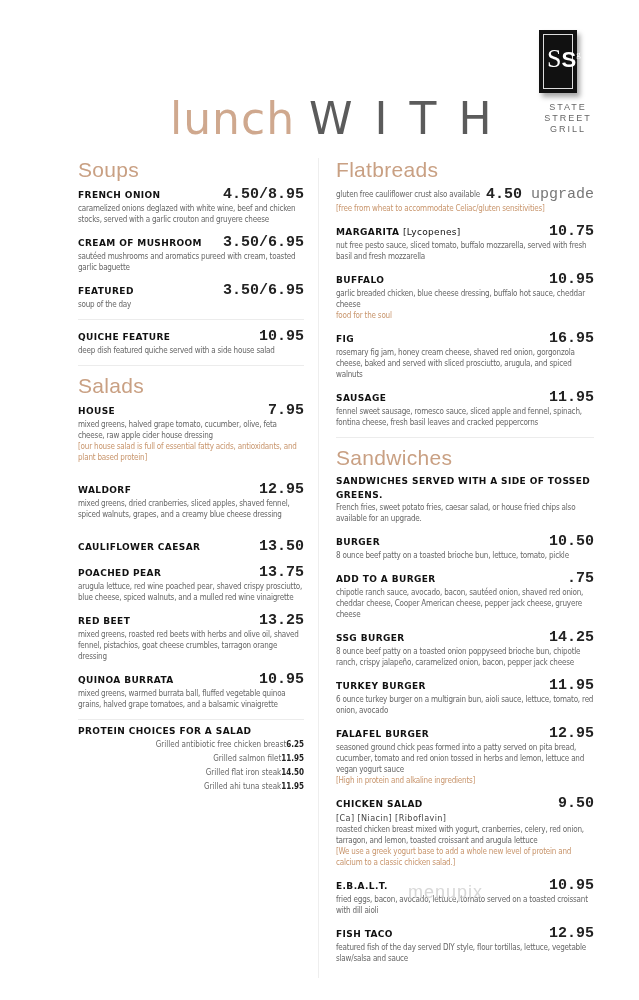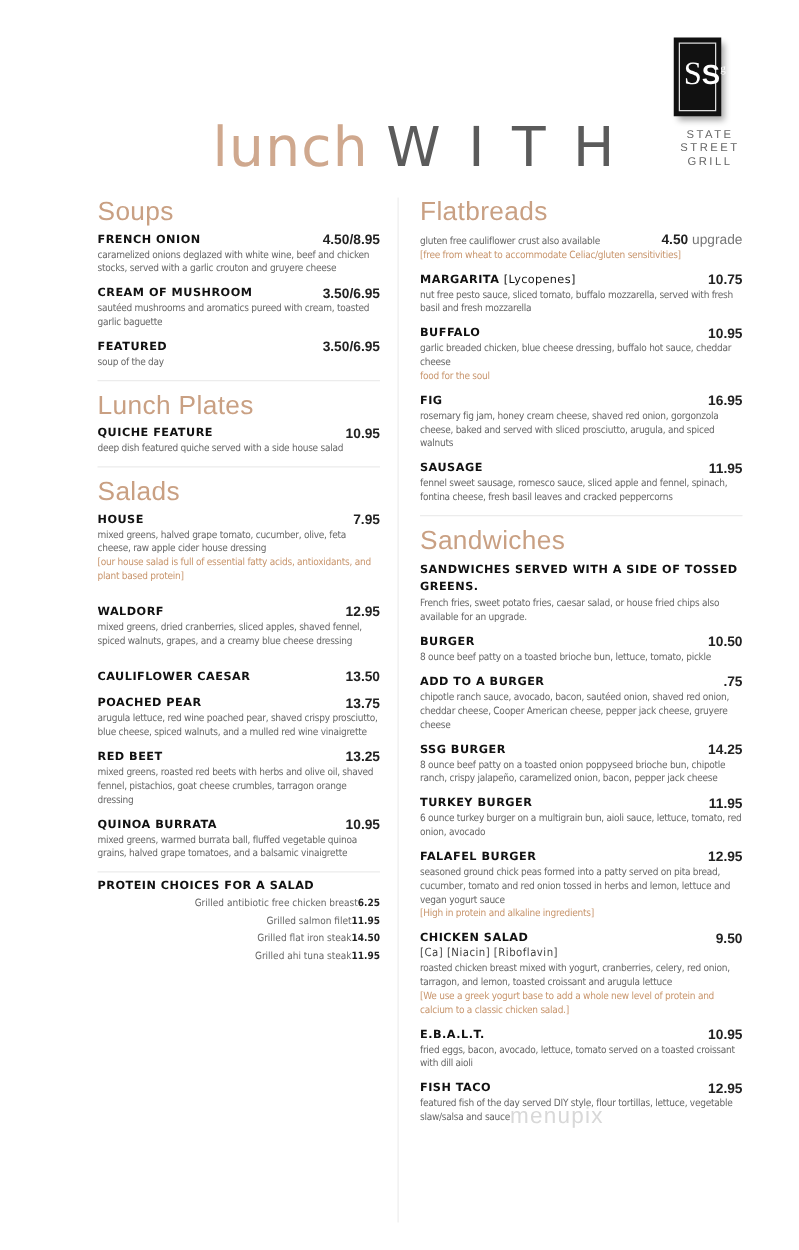--- a/index.html
+++ b/index.html
@@ -16,21 +16,21 @@
   .col { position:absolute; top:158px; }
   .left { left:78px; width:226px; }
   .right { left:336px; width:258px; }
   .vdiv { position:absolute; left:318px; top:158px; width:1px; height:820px; background:#eee; }
   .sec { font-family:"Liberation Sans",sans-serif; font-size:21px; color:#c9a083; margin:0 0 4px 0; font-weight:normal; letter-spacing:.3px; }
   .hr { height:1px; background:#ececec; margin:8px 0 8px 0; }
   .item { margin-bottom:9px; }
   .row { display:flex; justify-content:space-between; align-items:center; }
   .name { font-family:"DejaVu Sans",sans-serif; font-weight:bold; font-size:9px; letter-spacing:.4px; color:#111; }
   .name .tag { font-weight:normal; letter-spacing:.3px; }
-  .price { font-size:11px; color:#222; font-family:Liberation Sans, sans-serif; font-weight:bold; }
+  .price { font-size:15px; color:#222; font-family:Liberation Mono, monospace; font-weight:bold; }
   .price .up { font-weight:normal; color:#777; }
   .desc { font-size:8px; line-height:11px; color:#666; font-family:"DejaVu Sans Condensed","DejaVu Sans",sans-serif; letter-spacing:-.2px; }
   .note { font-size:8px; line-height:11px; color:#c8956c; letter-spacing:-.2px; }
   .tags { font-size:9px; color:#444; margin:1px 0; letter-spacing:.4px; }
   .prot { display:flex; justify-content:flex-end; font-size:8px; line-height:14px; color:#666; }
   .prot .p { color:#222; font-weight:bold; }
   .watermark { position:absolute; left:408px; top:882px; font-size:18px; color:#d8d8d8; letter-spacing:1px; font-family:"Liberation Sans",sans-serif; }
 </style>
 </head>
 <body>
@@ -69,21 +69,20 @@
   </div>
   <div class="item">
     <div class="row">
         <span class="name">FEATURED</span>
         <span class="price">3.50/6.95</span>
       </div>
     <div class="desc">soup of the day</div>
   </div>
   <div class="hr"></div>
 
-  <h2 class="sec">Lunch Plates</h2>
   <div class="item">
     <div class="row">
         <span class="name">QUICHE FEATURE</span>
         <span class="price">10.95</span>
       </div>
     <div class="desc">deep dish featured quiche served with a side house salad</div>
   </div>
   <div class="hr"></div>
 
   <h2 class="sec">Salads</h2>

